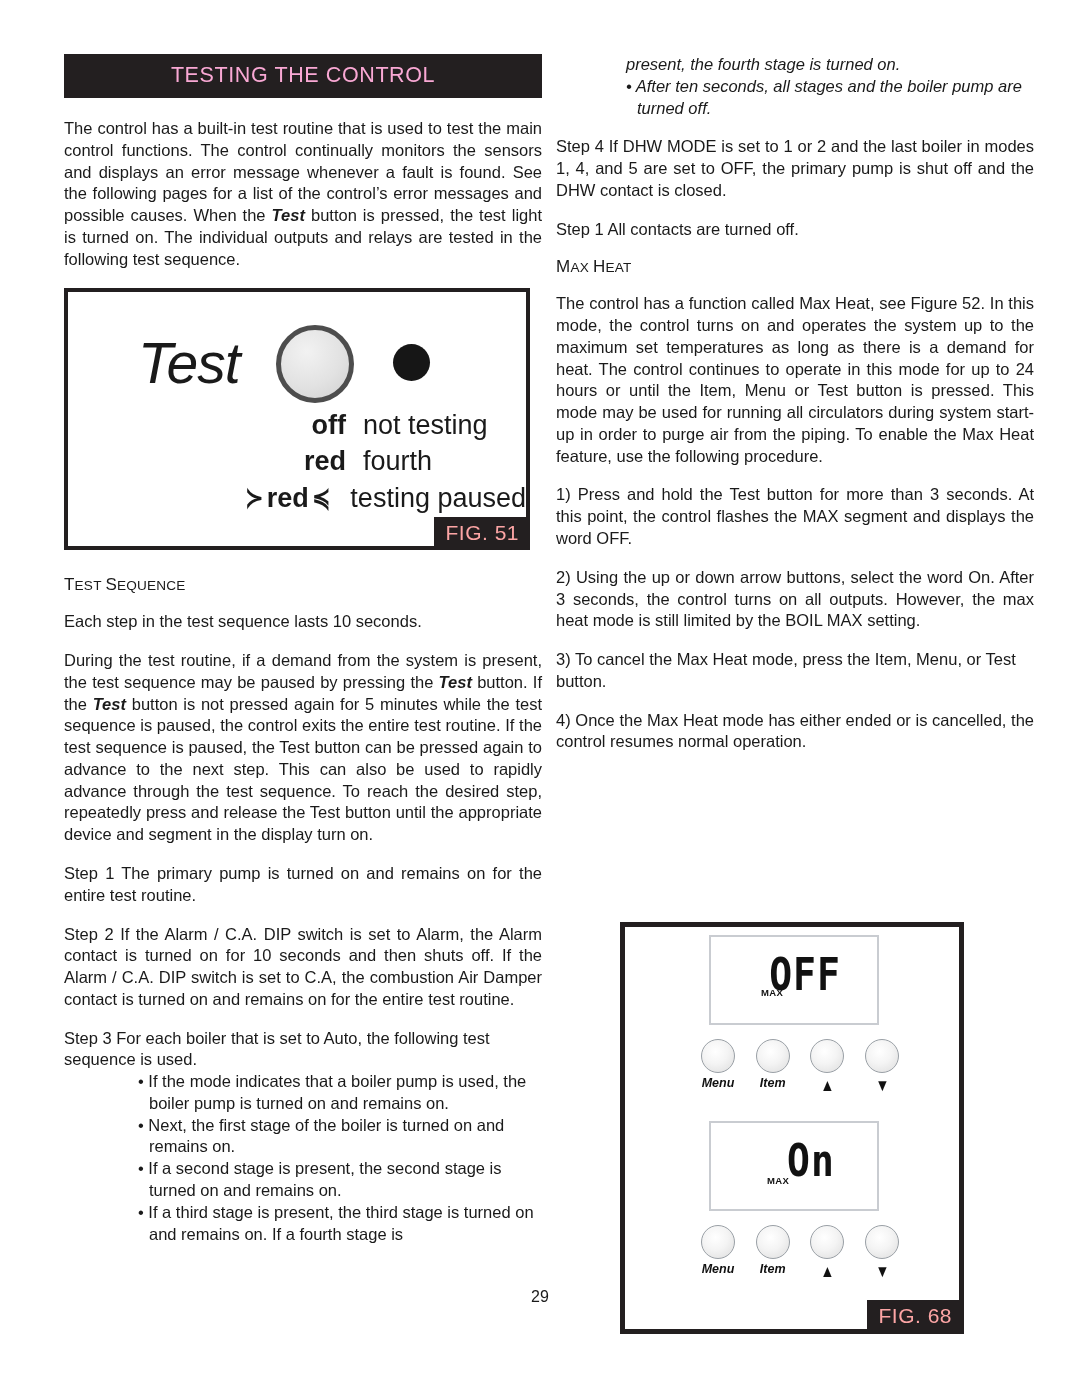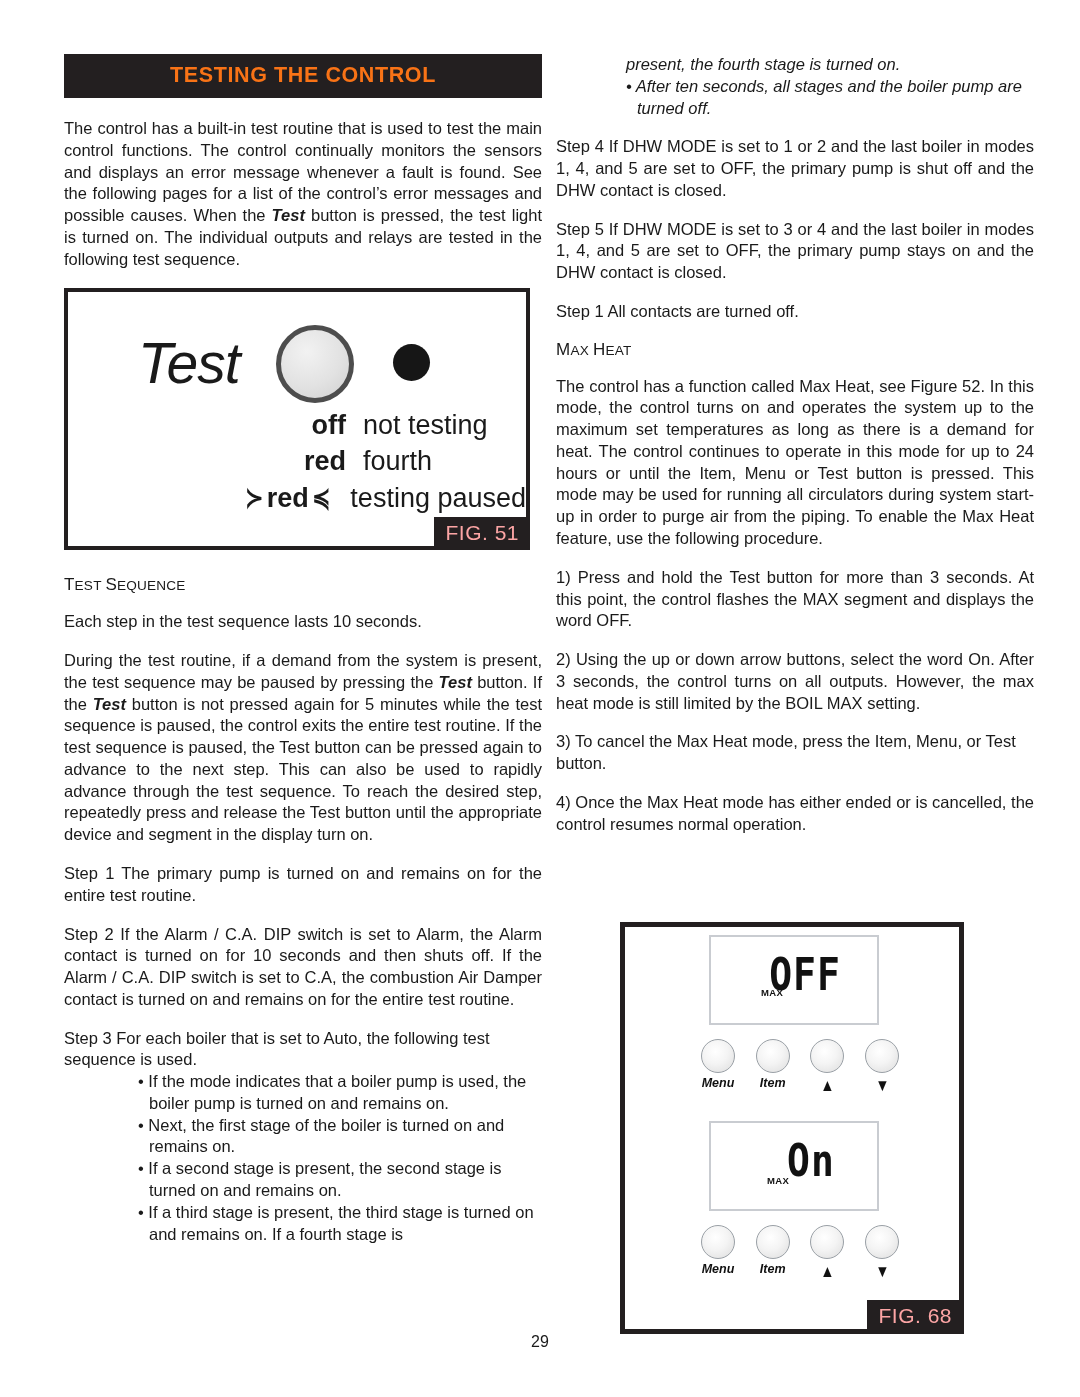--- a/index.html
+++ b/index.html
@@ -26,24 +26,24 @@
     position: absolute;
     top: 0;
     width: 478px;
   }
   .col-left  { left: 64px; }
   .col-right { left: 556px; }
 
   
   .banner {
     background: #231f20;
-    color: #f97316;
+    color: #f9a8d4;
     text-align: center;
     font-size: 21.5px;
-    font-weight: 700;
+    font-weight: 400;
     letter-spacing: 0.6px;
     padding: 9px 0 10px 0;
     margin-top: 54px;
     margin-bottom: 20px;
   }
 
   
   p.body {
     font-size: 16.5px;
     line-height: 1.32;
@@ -242,21 +242,21 @@
     font-style: normal;
     font-size: 17px;
     transform: scaleX(0.85);
     display: inline-block;
   }
 
   
   .pagenum {
     position: absolute;
     left: 0; right: 0;
-    top: 1333px;
+    top: 1288px;
     text-align: center;
     font-size: 16px;
   }
 </style>
 </head>
 <body>
 
 <div class="page">
 
   <div class="col col-left">
@@ -314,21 +314,20 @@
     <div style="height:54px"></div>
 
     <ul class="bullets indent-sm">
       <li>present, the fourth stage is turned on.</li>
       <li>• After ten seconds, all stages and the boiler pump are turned off.</li>
     </ul>
 
     <div style="height:17px"></div>
 
     <p class="body">Step 4  If DHW MODE is set to 1 or 2 and the last boiler in modes 1, 4, and 5 are set to OFF, the primary pump is shut off and the DHW contact is closed.</p>
-    <p class="body">Step 5  If DHW MODE is set to 3 or 4 and the last boiler in modes 1, 4, and 5 are set to OFF, the primary pump stays on and the DHW contact is closed.</p>
     <p class="body ragged">Step 1 All contacts are turned off.</p>
 
     <div class="subhead"><span class="cap">M</span><span class="sc">AX </span><span class="cap">H</span><span class="sc">EAT</span></div>
 
     <p class="body">The control has a function called Max Heat, see Figure 52.  In this mode, the control turns on and operates the system up to the maximum set temperatures as long as there is a demand for heat.  The control continues to operate in this mode for up to 24 hours or until the Item, Menu or Test button is pressed.  This mode may be used for running all circulators during system start-up in order to purge air from the piping.  To enable the Max Heat feature, use the following procedure.</p>
 
     <p class="body">1) Press and hold the Test button for more than 3 seconds. At this point, the control flashes the MAX segment and displays the word OFF.</p>
     <p class="body">2) Using the up or down arrow buttons, select the word On. After 3 seconds, the control turns on all outputs. However, the max heat mode is still limited by the BOIL MAX setting.</p>
     <p class="body ragged">3) To cancel the Max Heat mode, press the Item, Menu, or Test button.</p>
     <p class="body">4) Once the Max Heat mode has either ended or is cancelled, the control resumes normal operation.</p>

